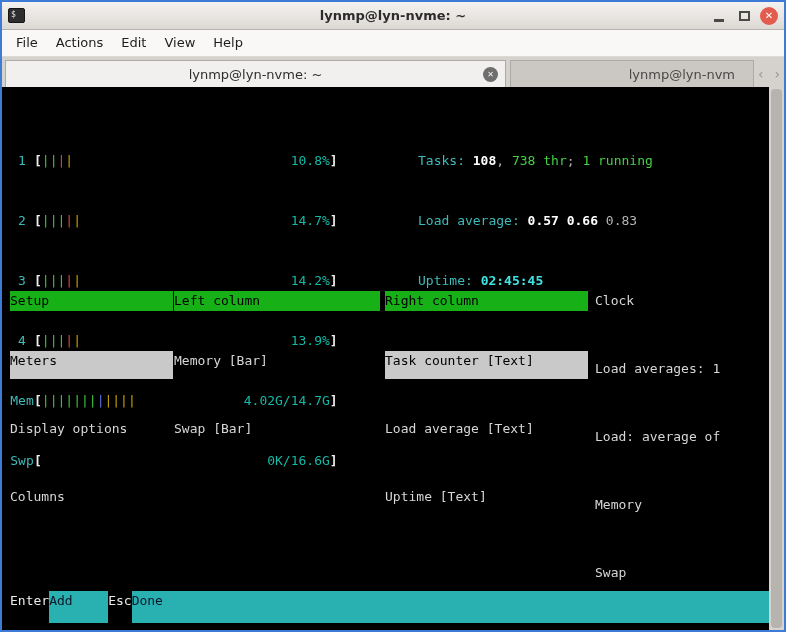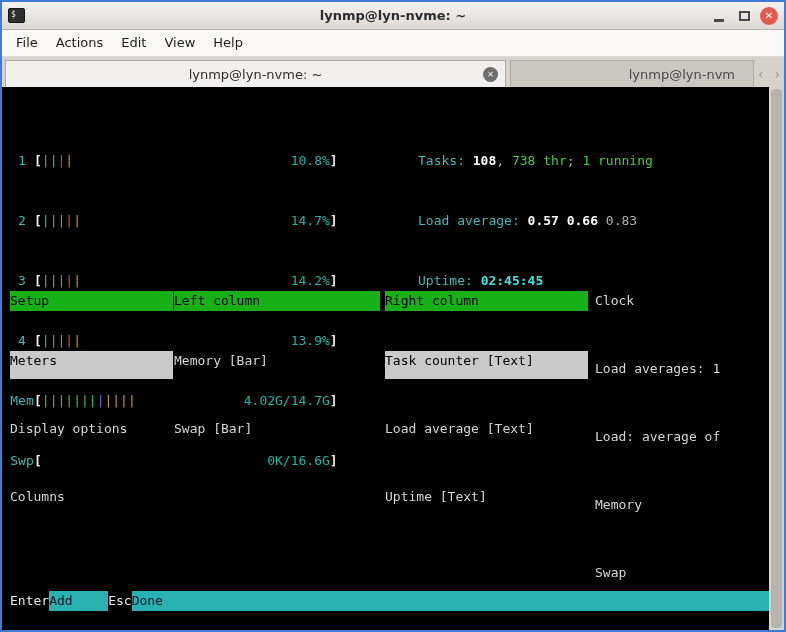--- a/index.html
+++ b/index.html
@@ -75,21 +75,21 @@
   .panel { position:absolute; top:164px; overflow:hidden; }
   .panel-setup { left:8px; width:163px; }
   .panel-left { left:172px; width:206px; }
   .panel-right { left:383px; width:203px; }
   .panel-avail { left:593px; width:166px; }
   .phead { height:20px; background:#17b017; color:#000; }
   .pitem { height:28px; color:#d6d6d6; overflow:hidden; }
   .sel-grey { background:#c9c9c9; color:#000; }
 
   
-  .fbar { position:absolute; left:8px; right:15px; top:504px; height:20px; display:flex; }
+  .fbar { position:absolute; left:8px; right:15px; top:504px; height:32px; display:flex; }
   .fkey { color:#eaeaea; background:#000; }
   .fact { background:#29b0b0; color:#0f172a; }
   .fact-add { width:59px; }
   .fact-done { flex:1; }
 </style>
 </head>
 <body>
 
 <div class="window">
 

